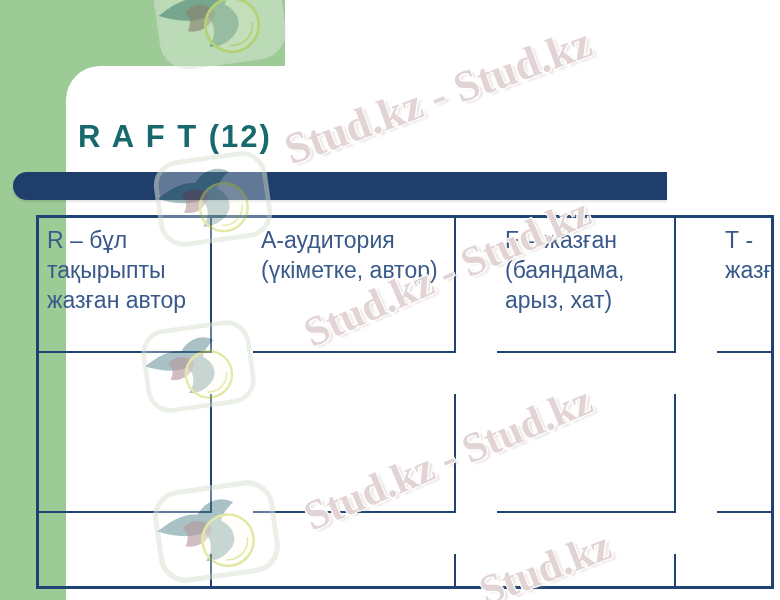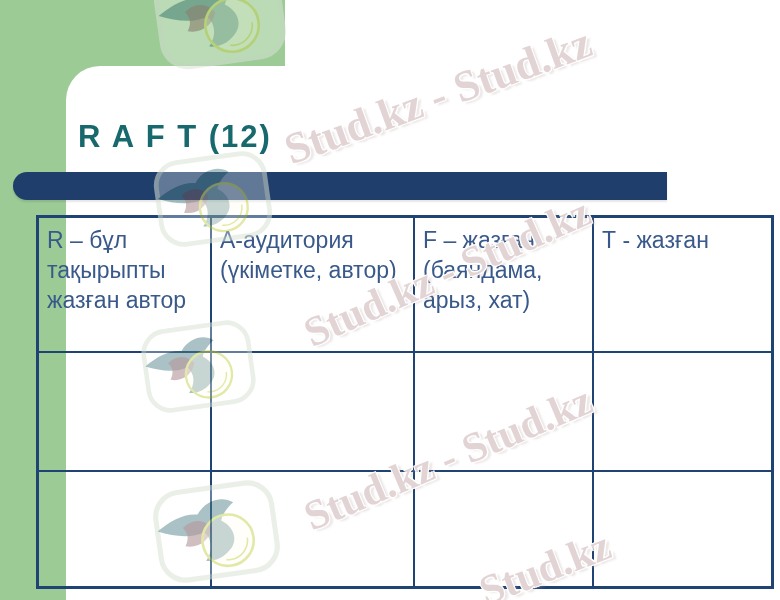--- a/index.html
+++ b/index.html
@@ -27,20 +27,21 @@
     box-shadow:0 2px 2px rgba(0,0,0,0.10);
   }
   
   .raft-table {
     position:absolute; left:36px; top:215px; width:738px; height:374px;
     box-sizing:border-box; border:3px solid #1F4473;
     display:grid;
     grid-template-columns:173px 203px 179px 1fr;
     grid-template-rows:135px 119px 1fr;
     background:transparent;
+    gap:41px;
   }
   .cell {
     border-right:2px solid #1F4473; border-bottom:2px solid #1F4473;
     padding:7px 8px; box-sizing:border-box;
     font-size:23px; line-height:30px; color:#38598A;
     overflow:hidden;
   }
   .cell.last-col { border-right:none; }
   .cell.last-row { border-bottom:none; }
   

